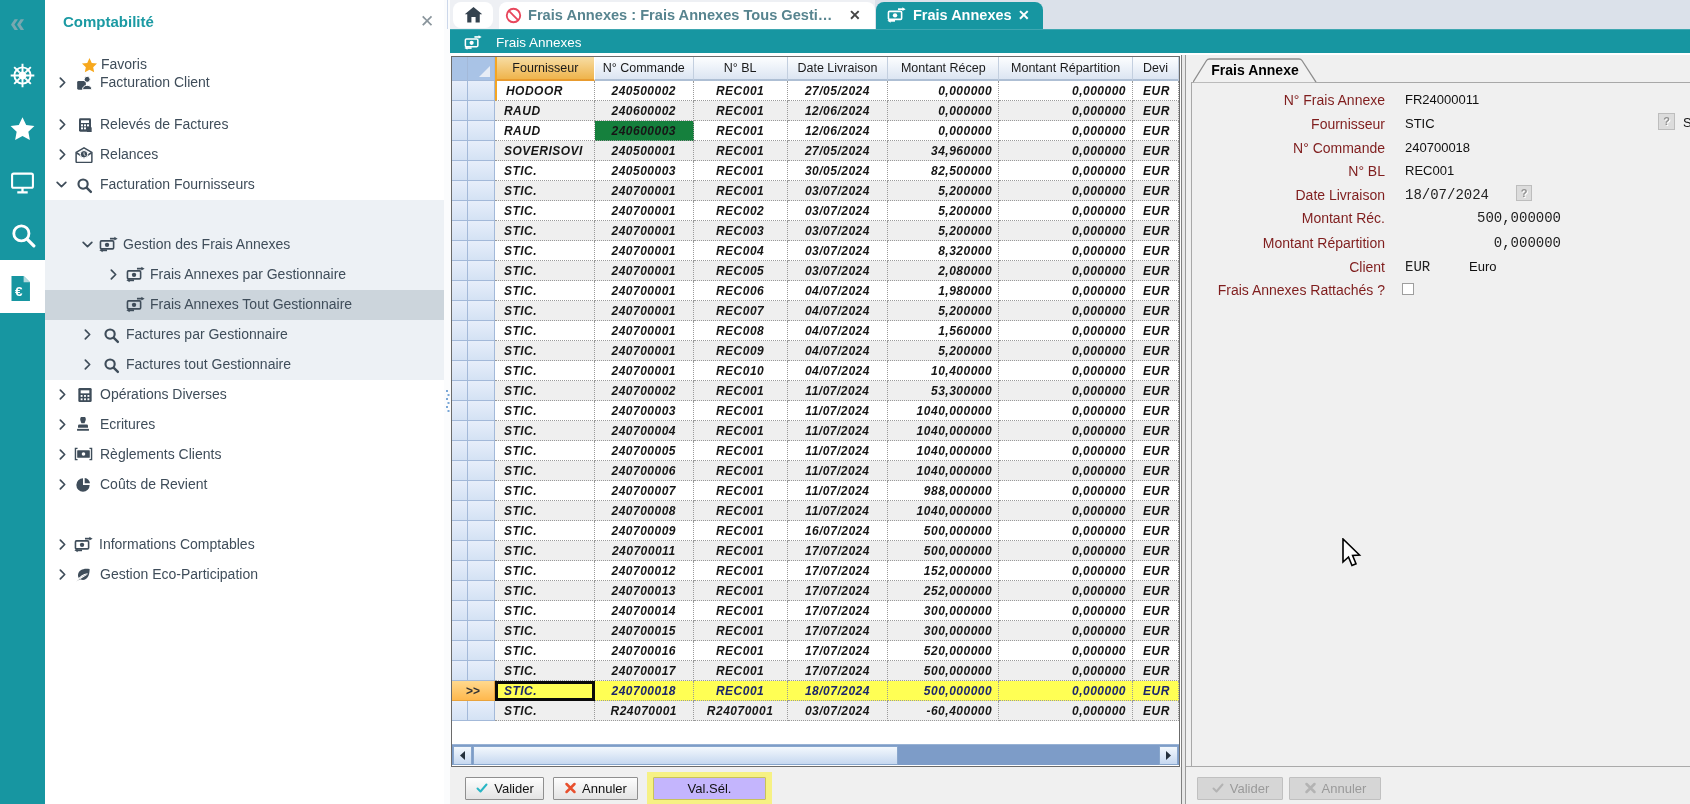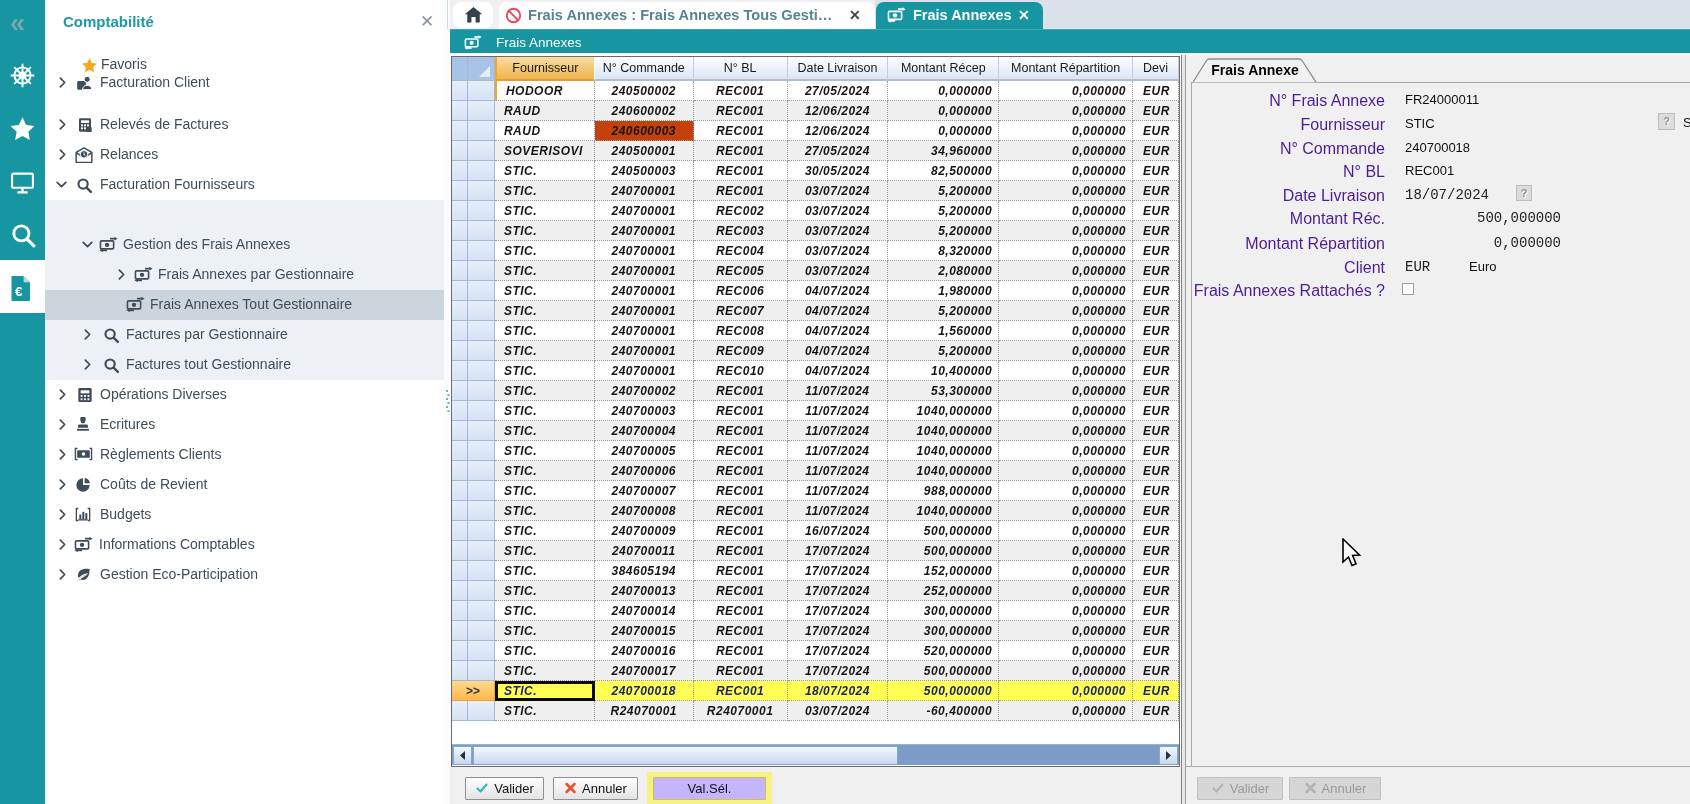--- a/index.html
+++ b/index.html
@@ -25,21 +25,21 @@
 .c {font-style:italic;font-weight:bold;letter-spacing:0.5px;border-right:1px dotted #9a9a9a;border-bottom:1px dotted #9a9a9a}
 .cl {text-align:left;padding-left:9px}
 .cl2 {text-align:left;padding-left:10px}
 .cc {text-align:center}
 .cr {text-align:right;padding-right:6px}
 .cursel {outline:3px solid #0a0a0a;outline-offset:-3px}
 #botbar {position:absolute;left:450px;top:767px;width:731px;height:37px;background:#f0f0f0}
 .btn {position:absolute;top:10px;height:23px;background:linear-gradient(#fdfdfd,#e3e3e3);border:1px solid #8f8f8f;border-radius:1px;font-size:13px;color:#111;text-align:center;line-height:21px}
 #rsplit {position:absolute;left:1181px;top:55px;width:5px;height:749px;background:#e8e8e8;border-left:1px solid #808080;border-right:1px solid #9a9a9a}
 #rpanel {position:absolute;left:1186px;top:55px;width:504px;height:749px;background:#f0f0f0}
-.flabel {position:absolute;width:230px;text-align:right;font-size:16px;color:#4c1d95;white-space:nowrap}
+.flabel {position:absolute;width:230px;text-align:right;font-size:14px;color:#7f1d1d;white-space:nowrap}
 .fval {position:absolute;font-size:13px;color:#101010;white-space:nowrap}
 .fmono {font-family:"Liberation Mono",monospace;font-size:14px;color:#222}
 .qbtn {position:absolute;width:17px;height:17px;background:#dcdcdc;border:1px solid #bdbdbd;color:#909090;font-size:11px;font-weight:bold;text-align:center;line-height:15px;text-shadow:1px 1px 0 #fff}
 </style></head><body>
 
 <div id="leftbar">
 <div style="position:absolute;left:10px;top:8px;color:#79a8b0;font-size:27px;font-weight:bold;line-height:30px">«</div>
 <div style="position:absolute;left:9px;top:62px">
 <svg width="27" height="27" viewBox="0 0 24 24">
         <g stroke="#fff" fill="none" stroke-width="1.7">
@@ -136,21 +136,21 @@
       <span style="position:absolute;left:54px;top:7px"><svg width="19" height="15" viewBox="0 0 26 20" style="overflow:visible">
 <rect x="2" y="5" width="18" height="11" rx="1.5" fill="none" stroke="#3f4d5a" stroke-width="2.2"></rect>
 <circle cx="11" cy="10.5" r="3" fill="#3f4d5a"></circle>
 <path d="M15 2 H22" stroke="#3f4d5a" stroke-width="2.4" fill="none"></path>
 <polygon points="21,-0.5 25.5,2 21,4.5" fill="#3f4d5a"></polygon>
 <path d="M11 18 H4" stroke="#3f4d5a" stroke-width="2.4" fill="none"></path>
 <polygon points="5,15.5 0.5,18 5,20.5" fill="#3f4d5a"></polygon>
 </svg></span>
       <span style="position:absolute;left:78px;top:6px;white-space:nowrap">Gestion des Frais Annexes</span>
     </div>
-<div style="position:absolute;left:8px;top:260px;width:399px;height:30px">
+<div style="position:absolute;left:0;top:260px;width:399px;height:30px">
       <span style="position:absolute;left:62px;top:8px"><svg width="13" height="13" viewBox="0 0 24 24">
           <path d="M8 4 L16 12 L8 20" fill="none" stroke="#3f4d5a" stroke-width="3.2" stroke-linecap="round" stroke-linejoin="round"></path>
         </svg></span>
       <span style="position:absolute;left:81px;top:7px"><svg width="19" height="15" viewBox="0 0 26 20" style="overflow:visible">
 <rect x="2" y="5" width="18" height="11" rx="1.5" fill="none" stroke="#3f4d5a" stroke-width="2.2"></rect>
 <circle cx="11" cy="10.5" r="3" fill="#3f4d5a"></circle>
 <path d="M15 2 H22" stroke="#3f4d5a" stroke-width="2.4" fill="none"></path>
 <polygon points="21,-0.5 25.5,2 21,4.5" fill="#3f4d5a"></polygon>
 <path d="M11 18 H4" stroke="#3f4d5a" stroke-width="2.4" fill="none"></path>
 <polygon points="5,15.5 0.5,18 5,20.5" fill="#3f4d5a"></polygon>
@@ -231,33 +231,20 @@
     </div>
 <div style="position:absolute;left:0;top:470px;width:399px;height:30px">
       <span style="position:absolute;left:11px;top:8px"><svg width="13" height="13" viewBox="0 0 24 24">
           <path d="M8 4 L16 12 L8 20" fill="none" stroke="#3f4d5a" stroke-width="3.2" stroke-linecap="round" stroke-linejoin="round"></path>
         </svg></span>
       <span style="position:absolute;left:30px;top:7px"><svg width="16" height="16" viewBox="0 0 24 24">
           <path d="M12 2 a10 10 0 1 0 10 10 h-10 Z" fill="#3f4d5a"></path>
           <path d="M14.5 1.5 a9.5 9.5 0 0 1 8 8 h-8 Z" fill="#3f4d5a"></path>
         </svg></span>
       <span style="position:absolute;left:55px;top:6px;white-space:nowrap">Coûts de Revient</span>
-    </div>
-<div style="position:absolute;left:0;top:500px;width:399px;height:30px">
-      <span style="position:absolute;left:11px;top:8px"><svg width="13" height="13" viewBox="0 0 24 24">
-          <path d="M8 4 L16 12 L8 20" fill="none" stroke="#3f4d5a" stroke-width="3.2" stroke-linecap="round" stroke-linejoin="round"></path>
-        </svg></span>
-      <span style="position:absolute;left:30px;top:7px"><svg width="16" height="15" viewBox="0 0 24 22">
-          <path d="M5 2 h-3 v18 h3 M19 2 h3 v18 h-3" fill="none" stroke="#3f4d5a" stroke-width="2"></path>
-          <rect x="6.5" y="11" width="3" height="7" fill="#3f4d5a"></rect>
-          <rect x="11" y="7" width="3" height="11" fill="#3f4d5a"></rect>
-          <rect x="15.5" y="9" width="3" height="9" fill="#3f4d5a"></rect>
-          <rect x="5" y="18" width="14" height="2" fill="#3f4d5a"></rect>
-        </svg></span>
-      <span style="position:absolute;left:55px;top:6px;white-space:nowrap">Budgets</span>
     </div>
 <div style="position:absolute;left:0;top:530px;width:399px;height:30px">
       <span style="position:absolute;left:11px;top:8px"><svg width="13" height="13" viewBox="0 0 24 24">
           <path d="M8 4 L16 12 L8 20" fill="none" stroke="#3f4d5a" stroke-width="3.2" stroke-linecap="round" stroke-linejoin="round"></path>
         </svg></span>
       <span style="position:absolute;left:29px;top:7px"><svg width="19" height="15" viewBox="0 0 26 20" style="overflow:visible">
 <rect x="2" y="5" width="18" height="11" rx="1.5" fill="none" stroke="#3f4d5a" stroke-width="2.2"></rect>
 <circle cx="11" cy="10.5" r="3" fill="#3f4d5a"></circle>
 <path d="M15 2 H22" stroke="#3f4d5a" stroke-width="2.4" fill="none"></path>
 <polygon points="21,-0.5 25.5,2 21,4.5" fill="#3f4d5a"></polygon>
@@ -378,21 +365,21 @@
           <td class="c cc" style="background:#efefef;color:#161616">REC001</td>
           <td class="c cc" style="background:#efefef;color:#161616">12/06/2024</td>
           <td class="c cr" style="background:#efefef;color:#161616">0,000000</td>
           <td class="c cr" style="background:#efefef;color:#161616">0,000000</td>
           <td class="c cl2" style="background:#efefef;color:#161616">EUR</td>
         </tr>
 <tr style="height:20px">
           <td class="g1"></td>
           <td class="g2"></td>
           <td class="c cl" style="background:#ffffff;color:#161616">RAUD</td>
-          <td class="c cc" style="background:#c2410c;color:#161616">240600003</td>
+          <td class="c cc" style="background:#15803d;color:#161616">240600003</td>
           <td class="c cc" style="background:#ffffff;color:#161616">REC001</td>
           <td class="c cc" style="background:#ffffff;color:#161616">12/06/2024</td>
           <td class="c cr" style="background:#ffffff;color:#161616">0,000000</td>
           <td class="c cr" style="background:#ffffff;color:#161616">0,000000</td>
           <td class="c cl2" style="background:#ffffff;color:#161616">EUR</td>
         </tr>
 <tr style="height:20px">
           <td class="g1"></td>
           <td class="g2"></td>
           <td class="c cl" style="background:#efefef;color:#161616">SOVERISOVI</td>
@@ -620,21 +607,21 @@
           <td class="c cc" style="background:#efefef;color:#161616">REC001</td>
           <td class="c cc" style="background:#efefef;color:#161616">17/07/2024</td>
           <td class="c cr" style="background:#efefef;color:#161616">500,000000</td>
           <td class="c cr" style="background:#efefef;color:#161616">0,000000</td>
           <td class="c cl2" style="background:#efefef;color:#161616">EUR</td>
         </tr>
 <tr style="height:20px">
           <td class="g1"></td>
           <td class="g2"></td>
           <td class="c cl" style="background:#ffffff;color:#161616">STIC.</td>
-          <td class="c cc" style="background:#ffffff;color:#161616">384605194</td>
+          <td class="c cc" style="background:#ffffff;color:#161616">240700012</td>
           <td class="c cc" style="background:#ffffff;color:#161616">REC001</td>
           <td class="c cc" style="background:#ffffff;color:#161616">17/07/2024</td>
           <td class="c cr" style="background:#ffffff;color:#161616">152,000000</td>
           <td class="c cr" style="background:#ffffff;color:#161616">0,000000</td>
           <td class="c cl2" style="background:#ffffff;color:#161616">EUR</td>
         </tr>
 <tr style="height:20px">
           <td class="g1"></td>
           <td class="g2"></td>
           <td class="c cl" style="background:#efefef;color:#161616">STIC.</td>

